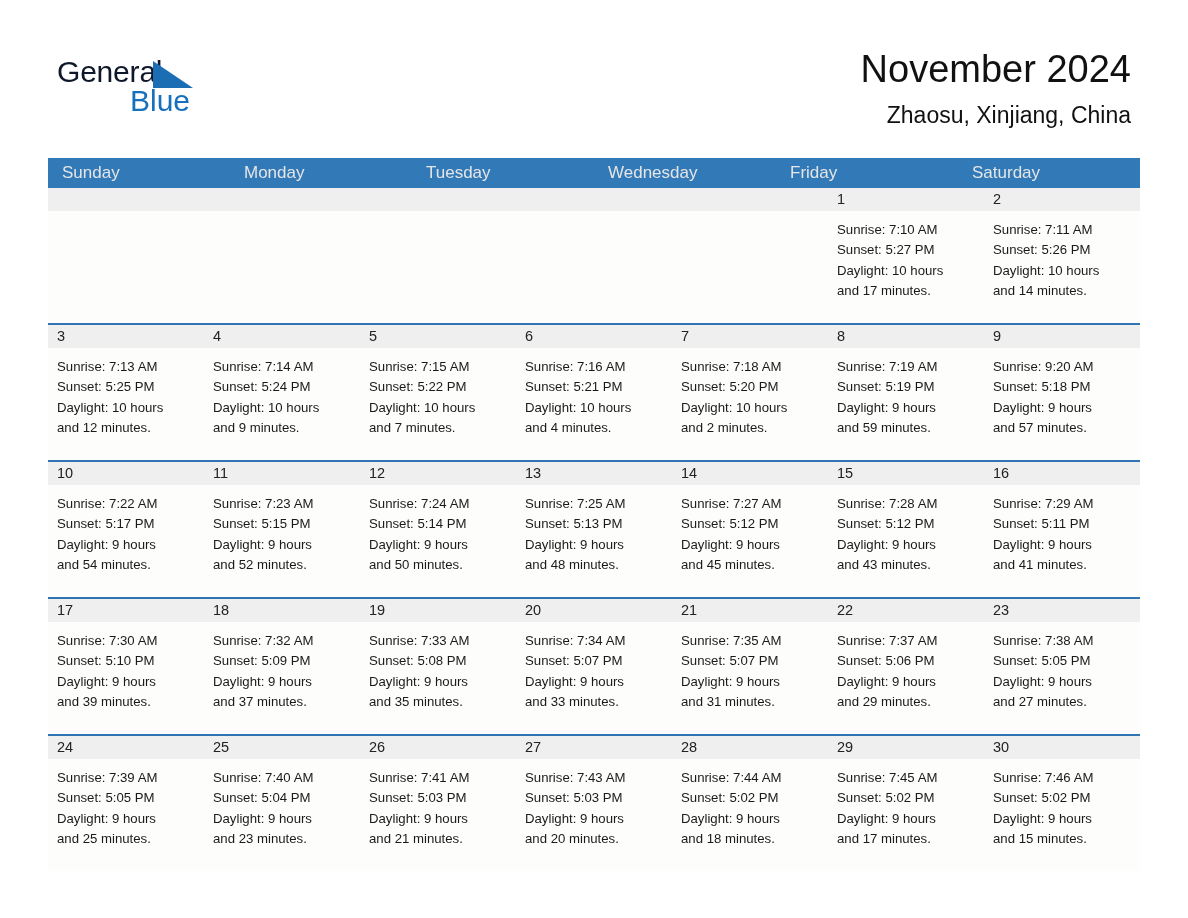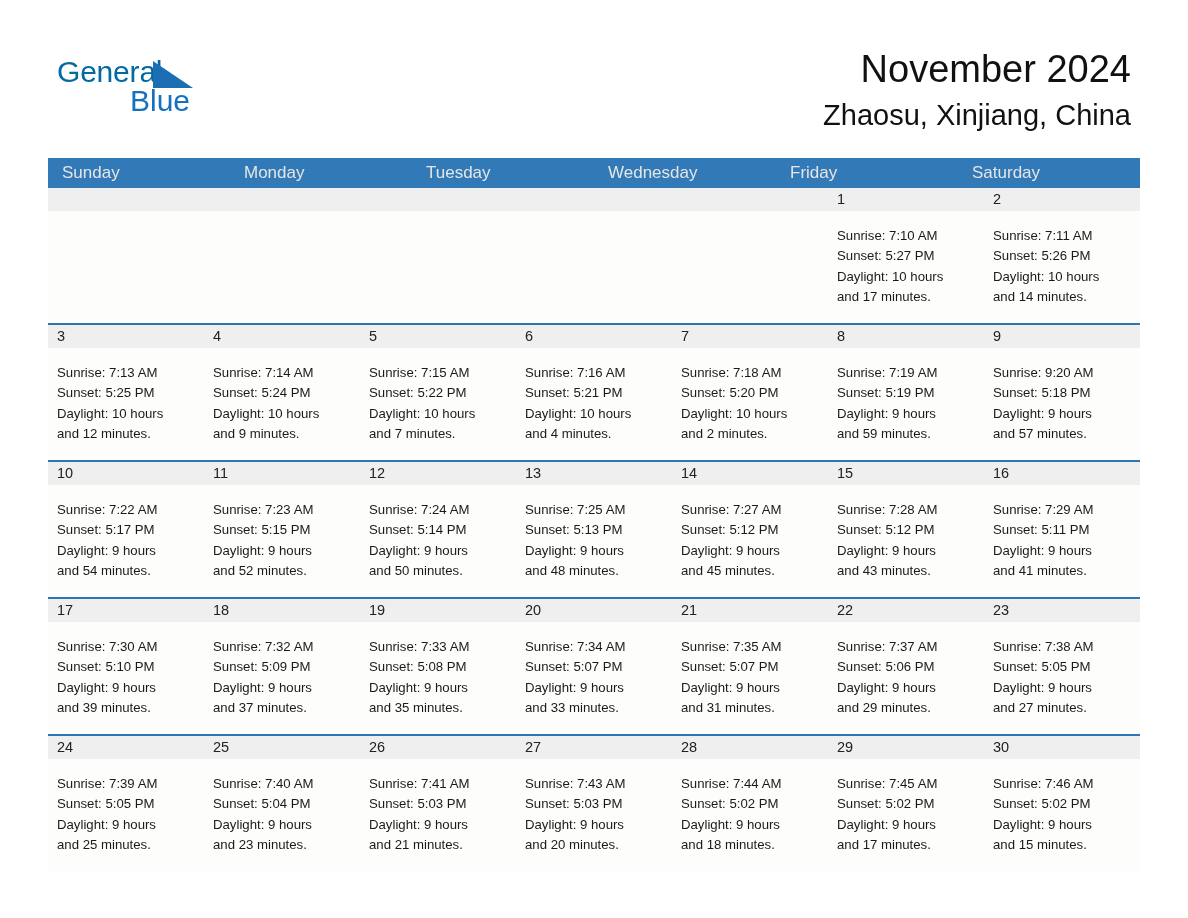--- a/index.html
+++ b/index.html
@@ -34,21 +34,21 @@
     left: 57px;
     top: 55px;
     width: 220px;
     height: 70px;
   }
   .logo-line1 {
     position: relative;
     height: 34px;
     line-height: 34px;
     font-size: 30px;
-    color: #0369a1;
+    color: #0f172a;
     letter-spacing: -0.2px;
     white-space: nowrap;
   }
   .logo-tri {
     position: absolute;
     left: 96px;
     top: 6px;
     width: 0;
     height: 0;
     border-left: 40px solid #1b6eb3;
@@ -70,21 +70,21 @@
     text-align: right;
   }
   .month-title {
     font-size: 38px;
     line-height: 46px;
     color: #111111;
     font-weight: normal;
     white-space: nowrap;
   }
   .location-title {
-    font-size: 29px;
+    font-size: 23px;
     line-height: 30px;
     margin-top: 8px;
     color: #111111;
     font-weight: normal;
     white-space: nowrap;
   }
 
   
   .calendar {
     position: absolute;
@@ -133,21 +133,21 @@
     padding: 0 9px;
     position: relative;
   }
   .day-num {
     height: 23px;
     line-height: 23px;
     font-size: 14.5px;
     color: #222222;
   }
   .day-info {
-    margin-top: 15px;
+    margin-top: 9px;
     font-size: 13.2px;
     line-height: 20.3px;
     color: #1a1a1a;
   }
   .day-info div {
     white-space: nowrap;
   }
 </style>
 </head>
 <body>

